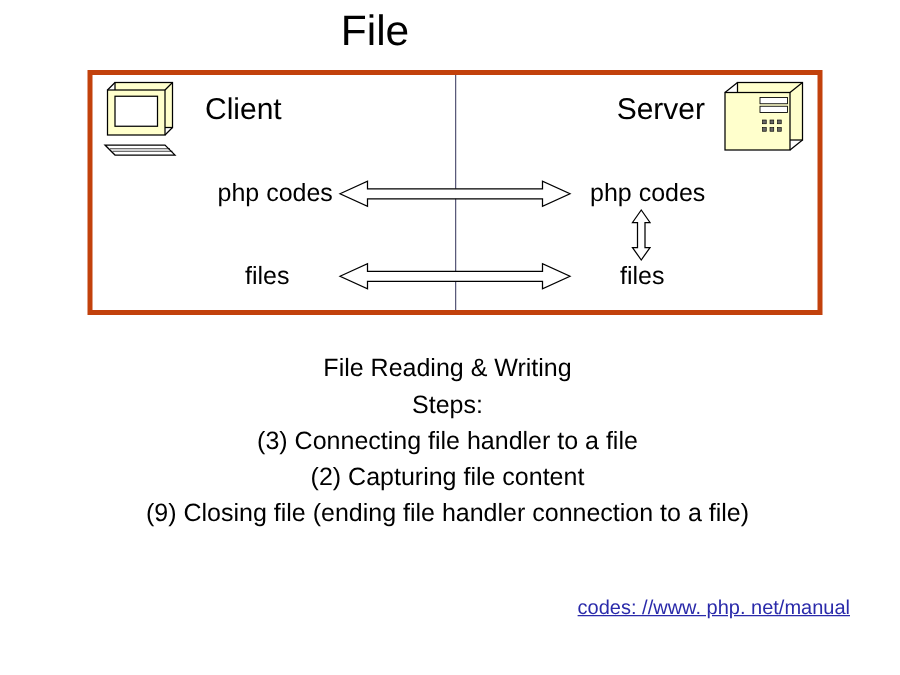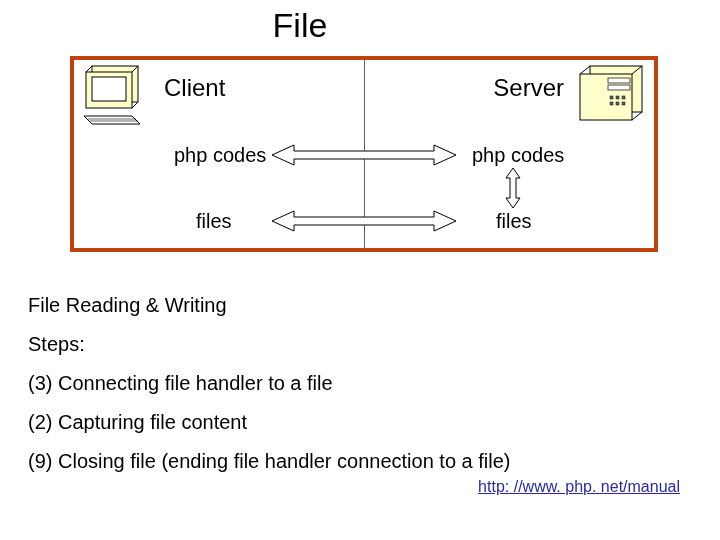--- a/index.html
+++ b/index.html
@@ -63,21 +63,21 @@
     overflow: visible;
   }
   .body-text {
     position: absolute;
     left: 28px;
     top: 280px;
     width: 660px;
     font-size: 20px;
     line-height: 1.35;
   }
-  .body-text div { margin: 12px 0; }
+  .body-text div { margin: 2px 0; text-align: center; }
   .link {
     position: absolute;
     right: 40px;
     bottom: 44px;
     font-size: 16px;
     color: #2a2aaa;
     text-decoration: underline;
   }
 </style>
 </head>
@@ -152,15 +152,15 @@
   </div>
 
   <div class="body-text">
     <div>File Reading &amp; Writing</div>
     <div>Steps:</div>
     <div>(3) Connecting file handler to a file</div>
     <div>(2) Capturing file content</div>
     <div>(9) Closing file (ending file handler connection to a file)</div>
   </div>
 
-  <a class="link" href="#">http: //www. php. net/manual</a>
+  <a class="link" href="#">codes: //www. php. net/manual</a>
 
 </div>
 
 </body></html>

